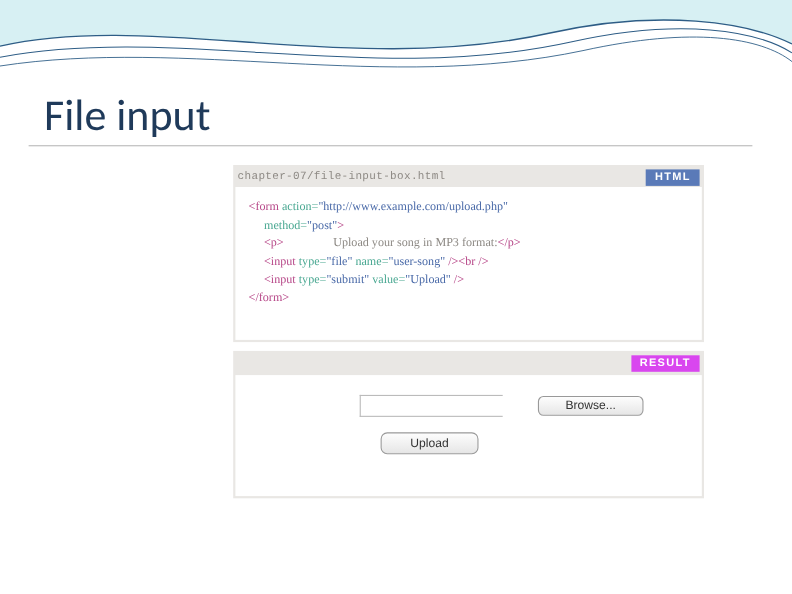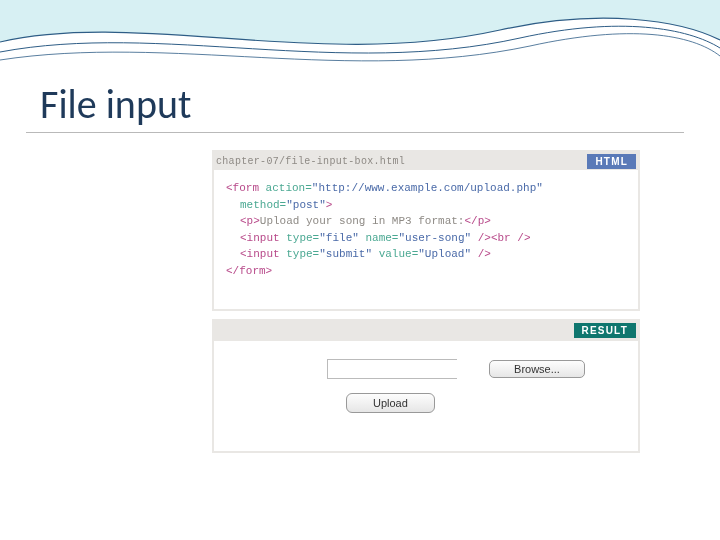--- a/index.html
+++ b/index.html
@@ -70,36 +70,36 @@
     .panel-badge {
       background: #5a7ab8;
       color: #fff;
       font-size: 10px;
       font-weight: bold;
       letter-spacing: 1.2px;
       padding: 2px 8px;
       font-family: Arial, sans-serif;
     }
     .panel-badge.gray {
-      background: #0f766e;
+      background: #d946ef;
     }
 
     .code-area {
       background: #ffffff;
       padding: 10px 12px 30px 12px;
-      font-family: Liberation Mono, monospace;
+      font-family: Liberation Serif, serif;
       font-size: 11px;
       line-height: 1.5;
       min-height: 120px;
     }
 
     .c-pink { color: #b84a8a; }
     .c-blue { color: #4a6aa8; }
     .c-teal { color: #4aa892; }
-    .c-gray { color: #8e8a85; }
+    .c-gray { color: #8e8a85; margin-left: 45px; }
 
     .code-line { white-space: pre; }
     .indent1 { padding-left: 14px; }
 
     .result-area {
       background: #ffffff;
       padding: 18px 12px 30px 12px;
       min-height: 110px;
       margin-top: 2px;
     }

